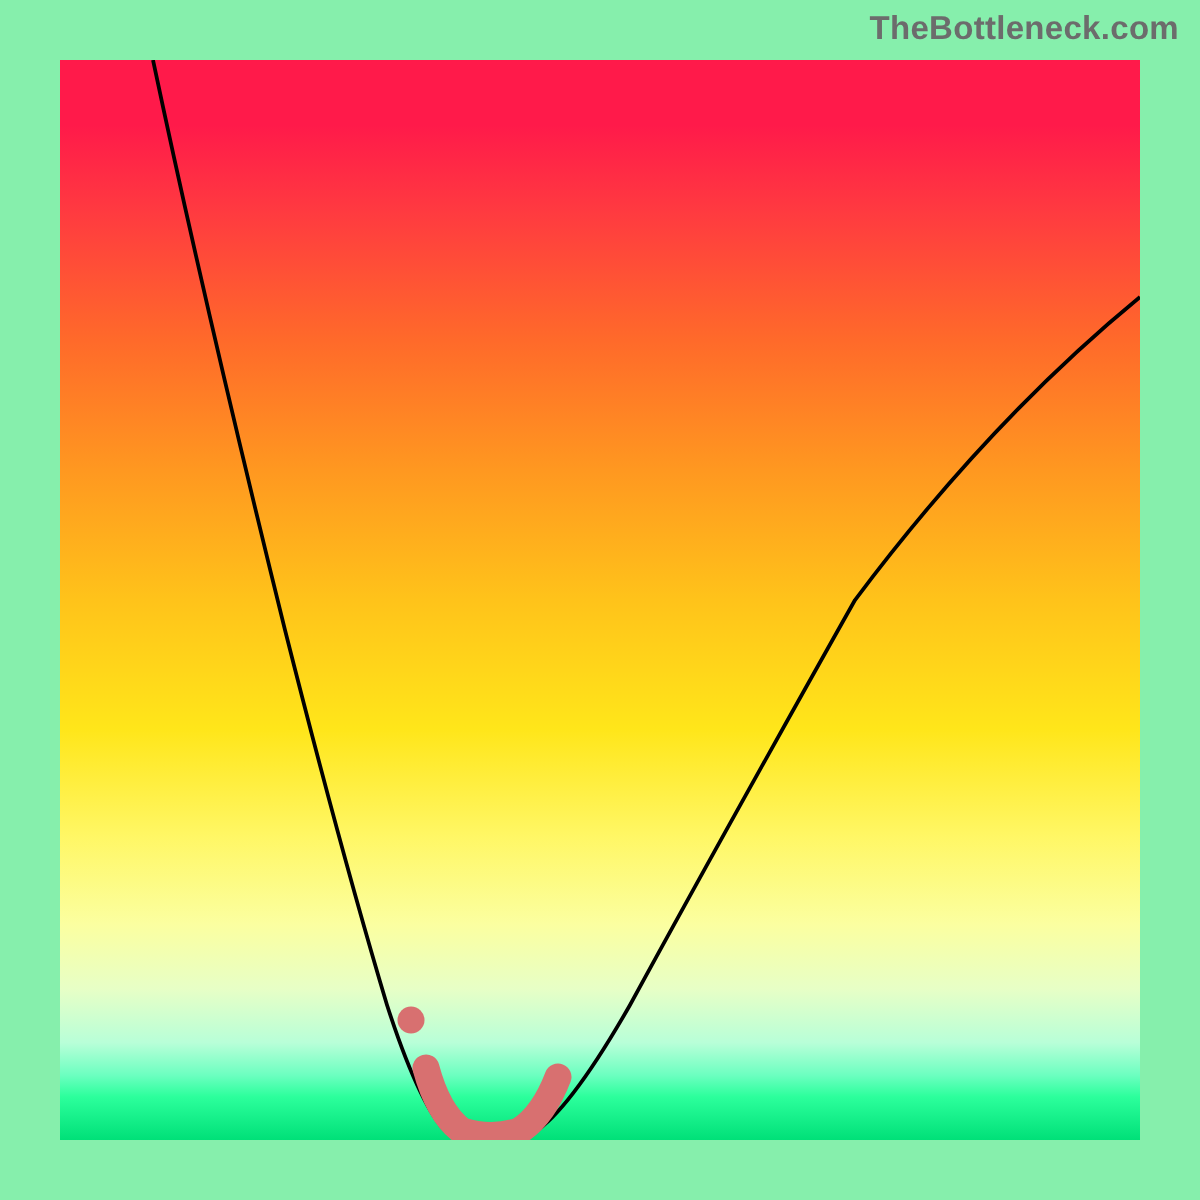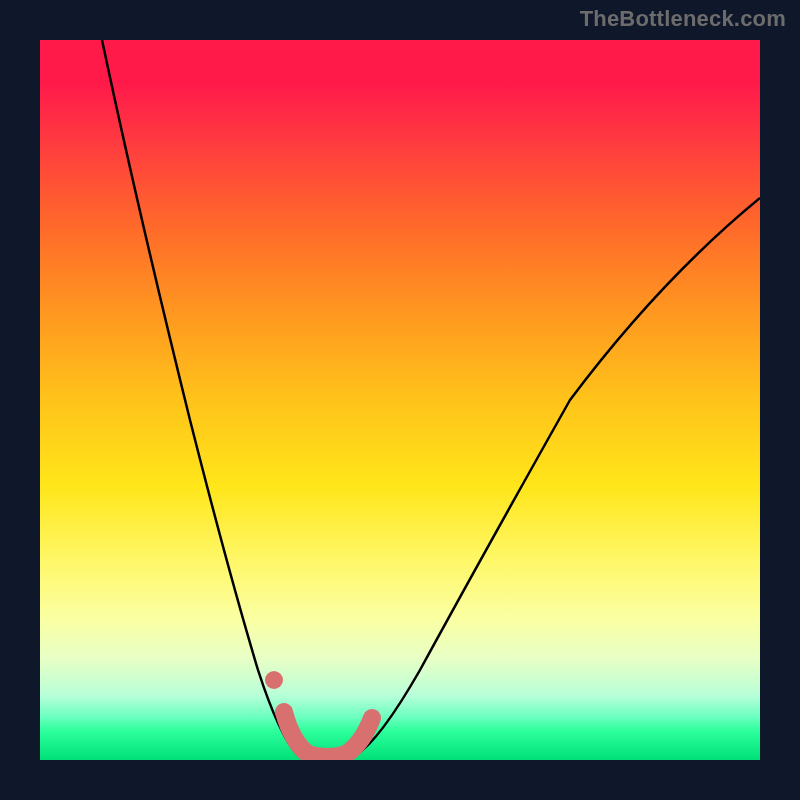--- a/index.html
+++ b/index.html
@@ -10,21 +10,21 @@
     background: #000;
     font-family: Arial, Helvetica, sans-serif;
     overflow: hidden;
   }
   .frame {
     position: absolute;
     top: 0;
     left: 0;
     width: 800px;
     height: 800px;
-    background: #0f172a;
+    background: #86efac;
   }
   .plot-area {
     position: absolute;
     left: 40px;
     top: 40px;
     width: 720px;
     height: 720px;
     overflow: hidden;
   }
   .gradient {

